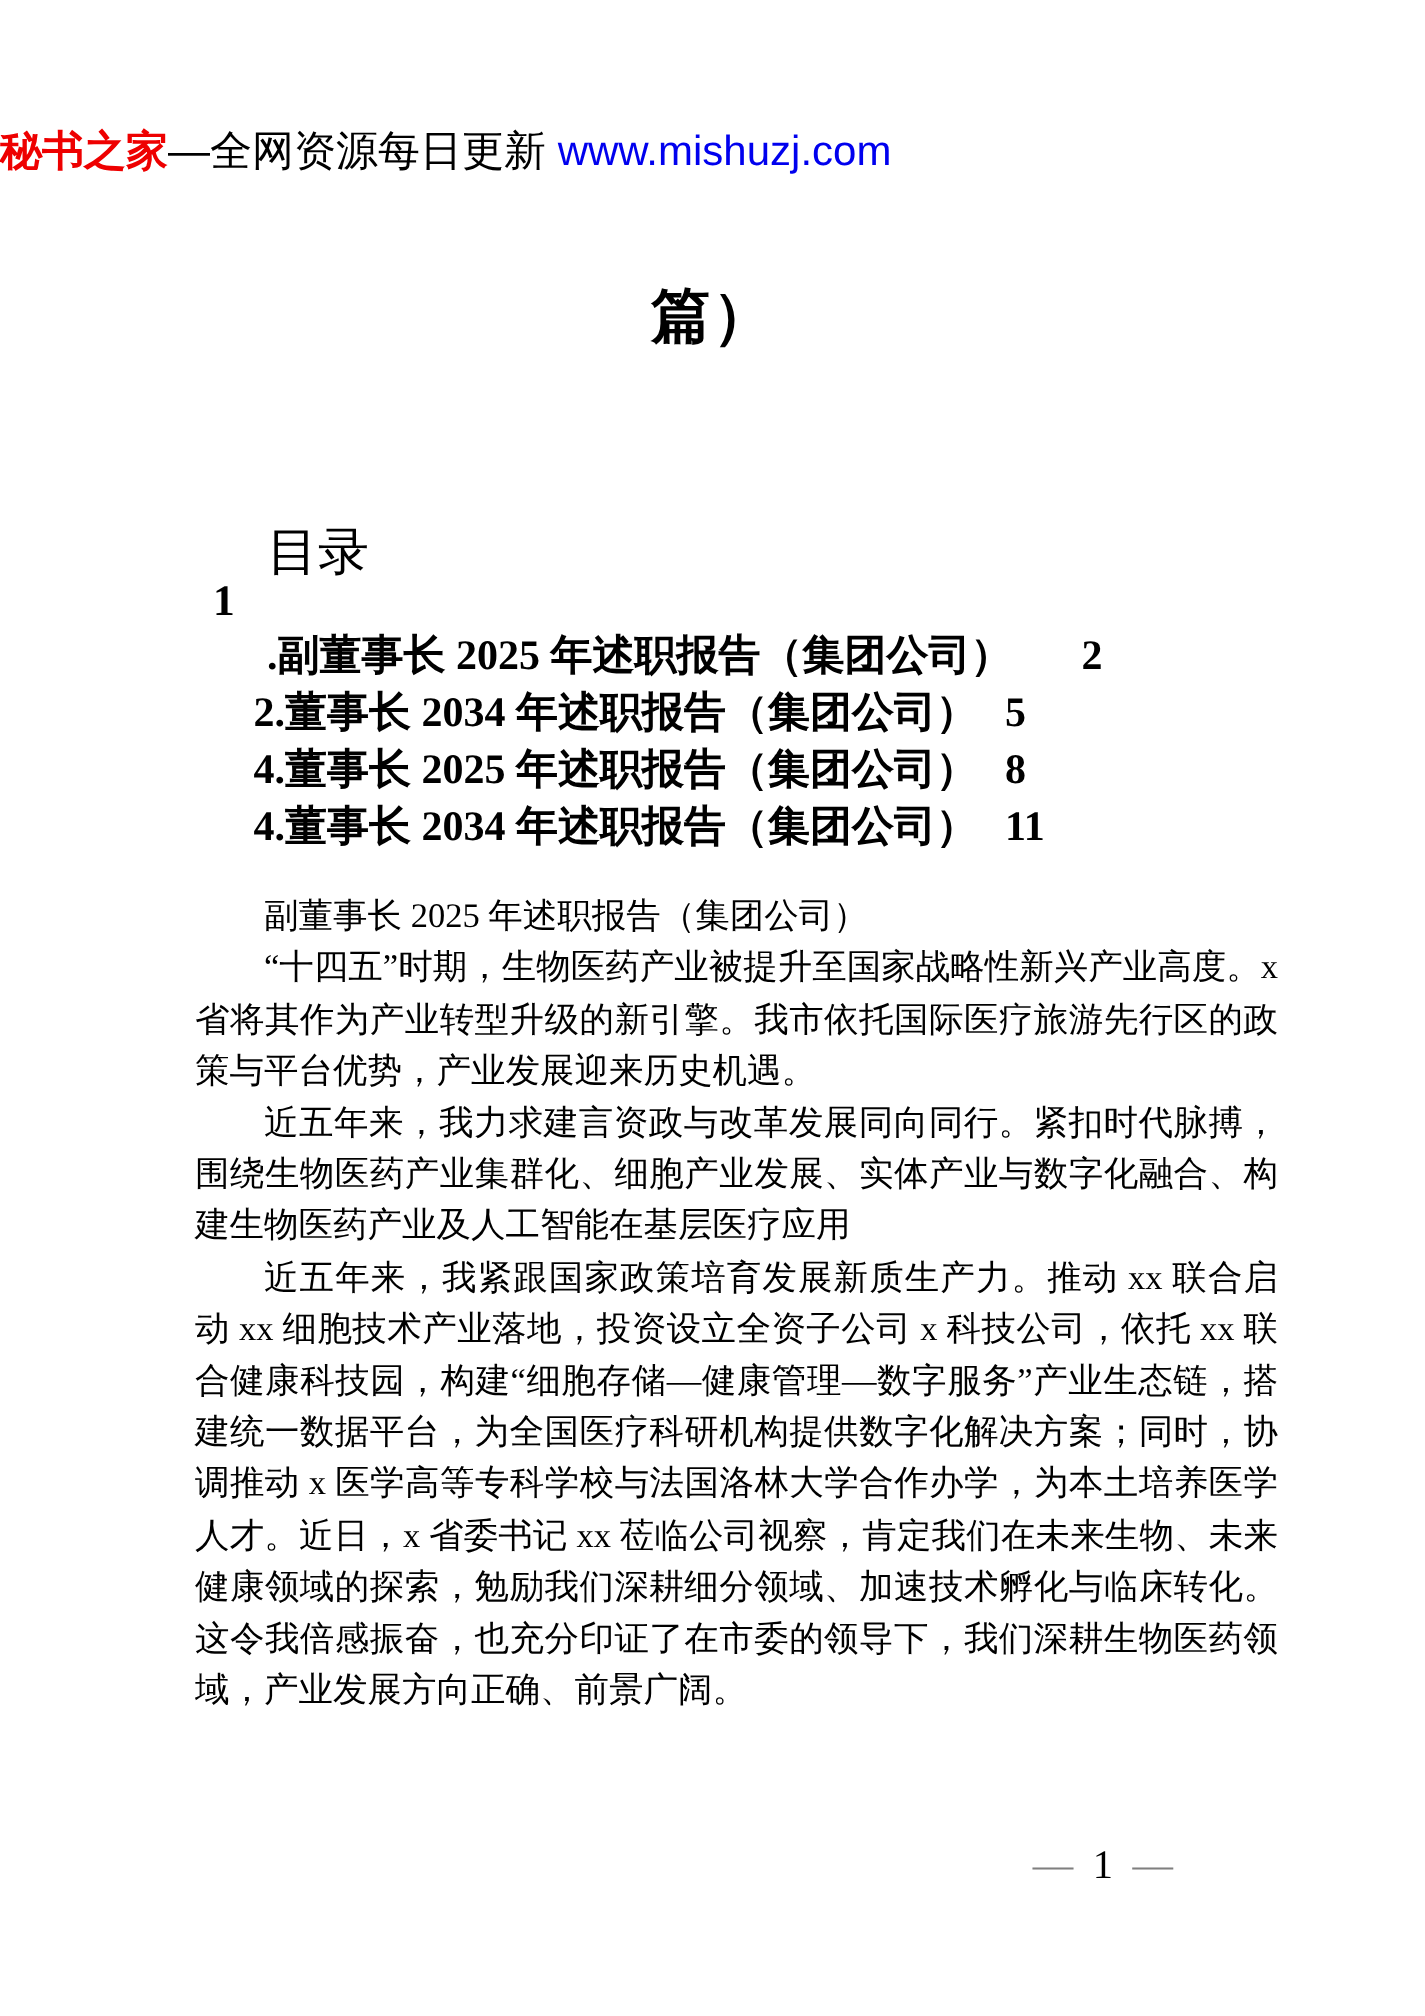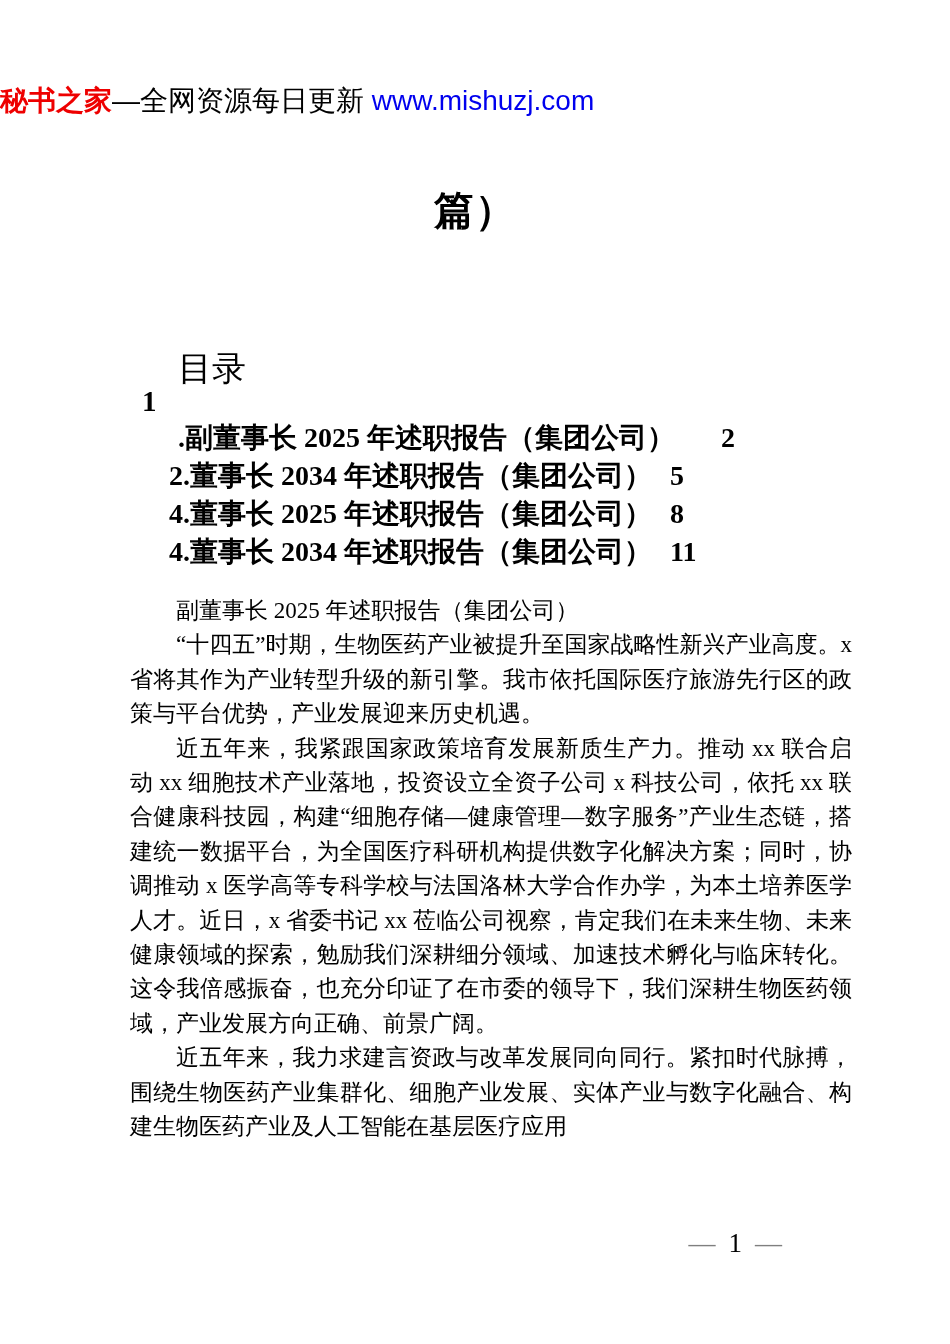--- a/index.html
+++ b/index.html
@@ -85,21 +85,21 @@
       <span class="toc-label">4.董事长 2025 年述职报告（集团公司）</span><span class="toc-page">8</span>
     </div>
     <div class="toc-row">
       <span class="toc-label">4.董事长 2034 年述职报告（集团公司）</span><span class="toc-page">11</span>
     </div>
   </div>
 
   <div class="body-text">
     <p>副董事长 2025 年述职报告（集团公司）</p>
     <p>“十四五”时期，生物医药产业被提升至国家战略性新兴产业高度。x 省将其作为产业转型升级的新引擎。我市依托国际医疗旅游先行区的政策与平台优势，产业发展迎来历史机遇。</p>
+    <p>近五年来，我力求建言资政与改革发展同向同行。紧扣时代脉搏，围绕生物医药产业集群化、细胞产业发展、实体产业与数字化融合、构建生物医药产业及人工智能在基层医疗应用</p>
     <p>近五年来，我紧跟国家政策培育发展新质生产力。推动 xx 联合启动 xx 细胞技术产业落地，投资设立全资子公司 x 科技公司，依托 xx 联合健康科技园，构建“细胞存储—健康管理—数字服务”产业生态链，搭建统一数据平台，为全国医疗科研机构提供数字化解决方案；同时，协调推动 x 医学高等专科学校与法国洛林大学合作办学，为本土培养医学人才。近日，x 省委书记 xx 莅临公司视察，肯定我们在未来生物、未来健康领域的探索，勉励我们深耕细分领域、加速技术孵化与临床转化。这令我倍感振奋，也充分印证了在市委的领导下，我们深耕生物医药领域，产业发展方向正确、前景广阔。</p>
-    <p>近五年来，我力求建言资政与改革发展同向同行。紧扣时代脉搏，围绕生物医药产业集群化、细胞产业发展、实体产业与数字化融合、构建生物医药产业及人工智能在基层医疗应用</p>
   </div>
 
   <div class="footer">
     <span class="dash">—</span><span class="num">1</span><span class="dash">—</span>
   </div>
 
 </div>
 
 </body></html>

